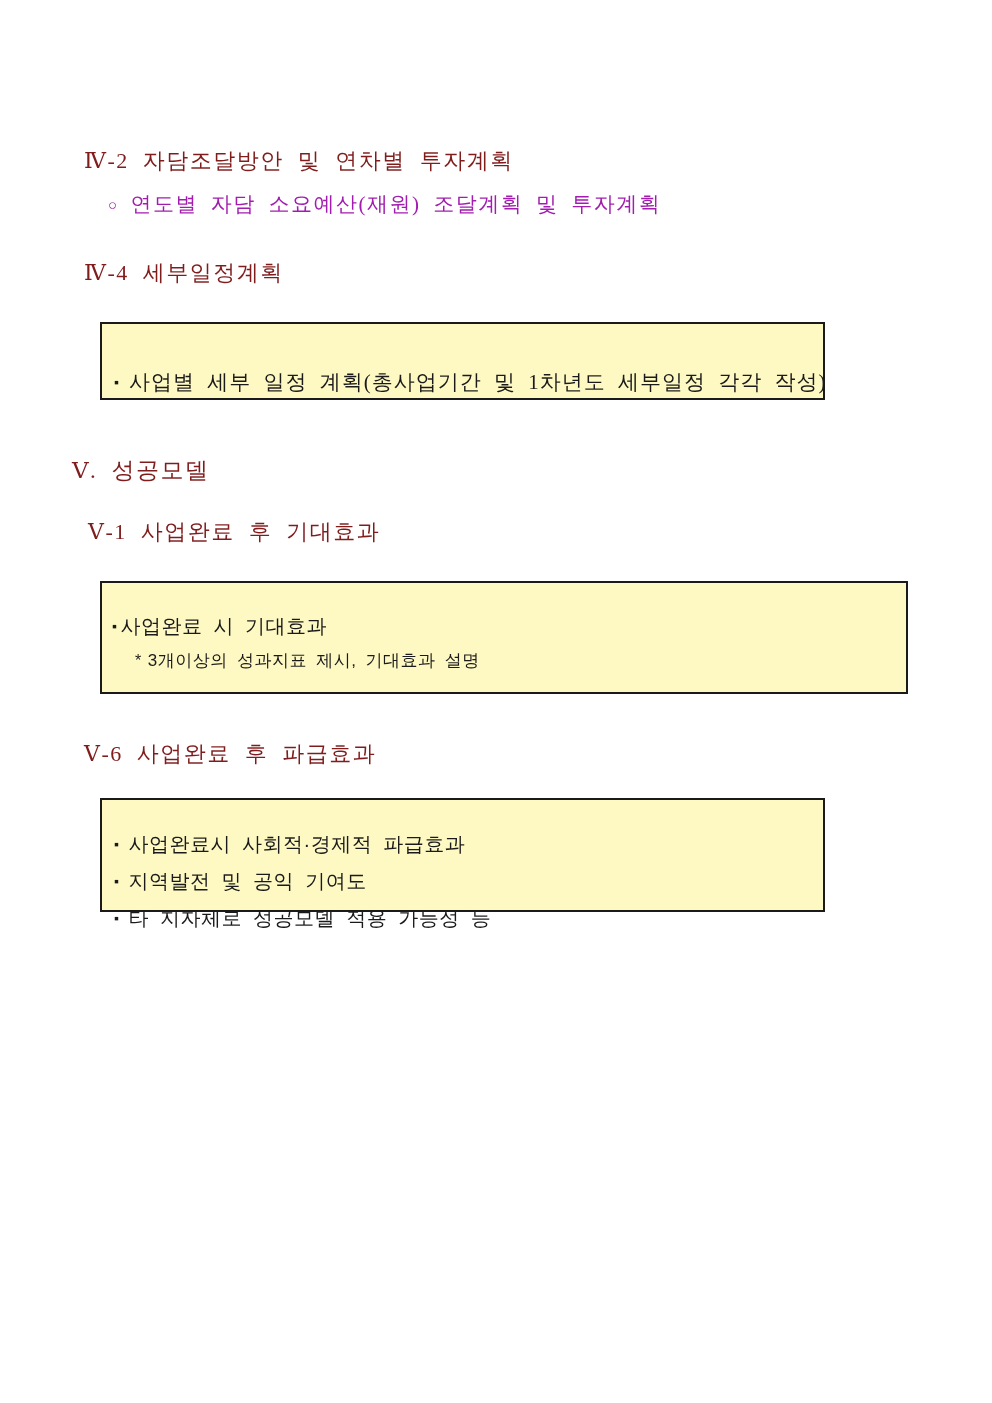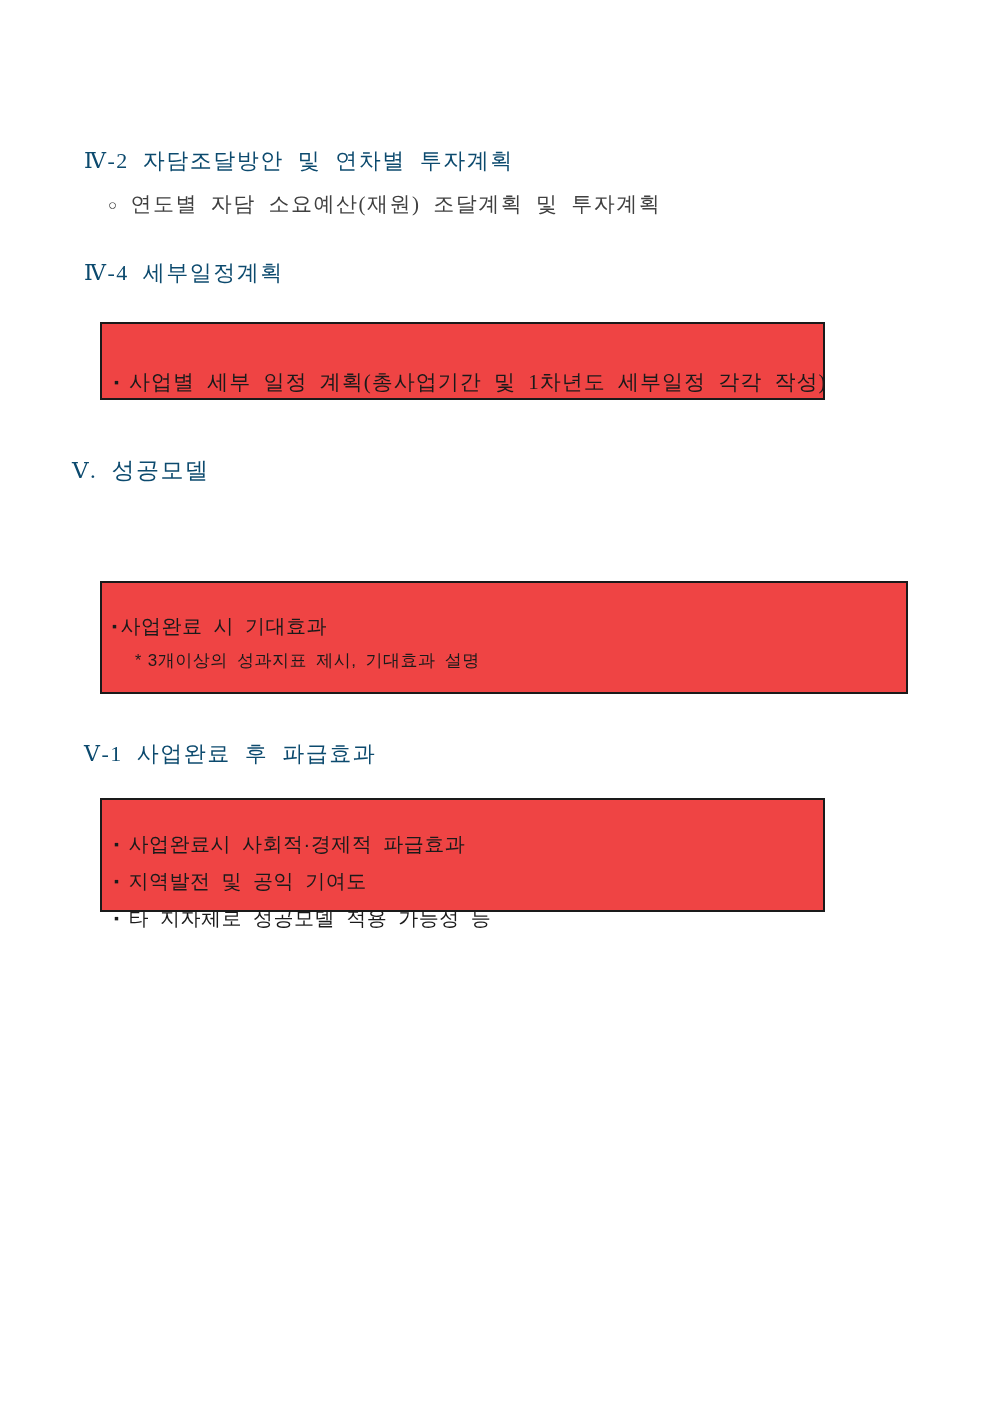--- a/index.html
+++ b/index.html
@@ -18,43 +18,43 @@
   .abs { position: absolute; margin: 0; }
 
   
   .hd {
     font-family: "Liberation Serif", "DejaVu Serif", serif;
     font-size: 22px;
     font-weight: 400;
     letter-spacing: 1.5px;
     word-spacing: 7px;
     white-space: nowrap;
-    color: #0c4a6e;
+    color: #7f1d1d;
   }
   .hd-lg { font-size: 23px; }
 
   .sub-item {
     font-family: "Liberation Serif", "DejaVu Serif", serif;
     font-size: 21px;
     letter-spacing: 1.5px;
     word-spacing: 6px;
     white-space: nowrap;
-    color: #404040;
+    color: #a21caf;
   }
   .sub-item .circle-bullet {
     font-size: 15px;
     margin-right: 12px;
     vertical-align: 1px;
   }
 
   .box {
     position: absolute;
     box-sizing: border-box;
     border: 2px solid #1a1a1a;
-    background: #ef4444;
+    background: #fef9c3;
   }
   .box-line {
     position: absolute;
     white-space: nowrap;
     color: #1a1a1a;
   }
   .serif-line {
     font-family: "Liberation Serif", "DejaVu Serif", serif;
     font-size: 21px;
     letter-spacing: 1px;
@@ -97,31 +97,32 @@
   <h2 class="abs hd" style="left:84px; top:258px;">Ⅳ-4 세부일정계획</h2>
 
   <div class="box" style="left:100px; top:322px; width:725px; height:78px;">
     <p class="box-line serif-line" style="left:12px; top:23px;">
       <span class="sq-bullet gap-md">▪</span><span>사업별 세부 일정 계획(총사업기간 및 1차년도 세부일정 각각 작성)</span>
     </p>
   </div>
 
   <h2 class="abs hd hd-lg" style="left:72px; top:455px;">Ⅴ. 성공모델</h2>
 
+  <h2 class="abs hd" style="left:88px; top:517px;">Ⅴ-1 사업완료 후 기대효과</h2>
 
   <div class="box" style="left:100px; top:581px; width:808px; height:113px;">
     <p class="box-line sans-line" style="left:10px; top:10px;">
       <span class="sq-bullet gap-sm">▪</span><span>사업완료 시 기대효과</span>
     </p>
     <p class="box-line note-line" style="left:33px; top:49px;">
       <span class="ast">*</span><span>3개이상의 성과지표 제시, 기대효과 설명</span>
     </p>
   </div>
 
-  <h2 class="abs hd" style="left:84px; top:739px;">Ⅴ-1 사업완료 후 파급효과</h2>
+  <h2 class="abs hd" style="left:84px; top:739px;">Ⅴ-6 사업완료 후 파급효과</h2>
 
   <div class="box" style="left:100px; top:798px; width:725px; height:114px;text-align:center;">
     <p class="box-line sans-line" style="left:12px; top:11px;">
       <span class="sq-bullet gap-md">▪</span><span>사업완료시 사회적·경제적 파급효과</span>
     </p>
     <p class="box-line sans-line" style="left:12px; top:48px;">
       <span class="sq-bullet gap-md">▪</span><span>지역발전 및 공익 기여도</span>
     </p>
     <p class="box-line sans-line" style="left:12px; top:85px;">
       <span class="sq-bullet gap-md">▪</span><span>타 지자체로 성공모델 적용 가능성 등</span>

